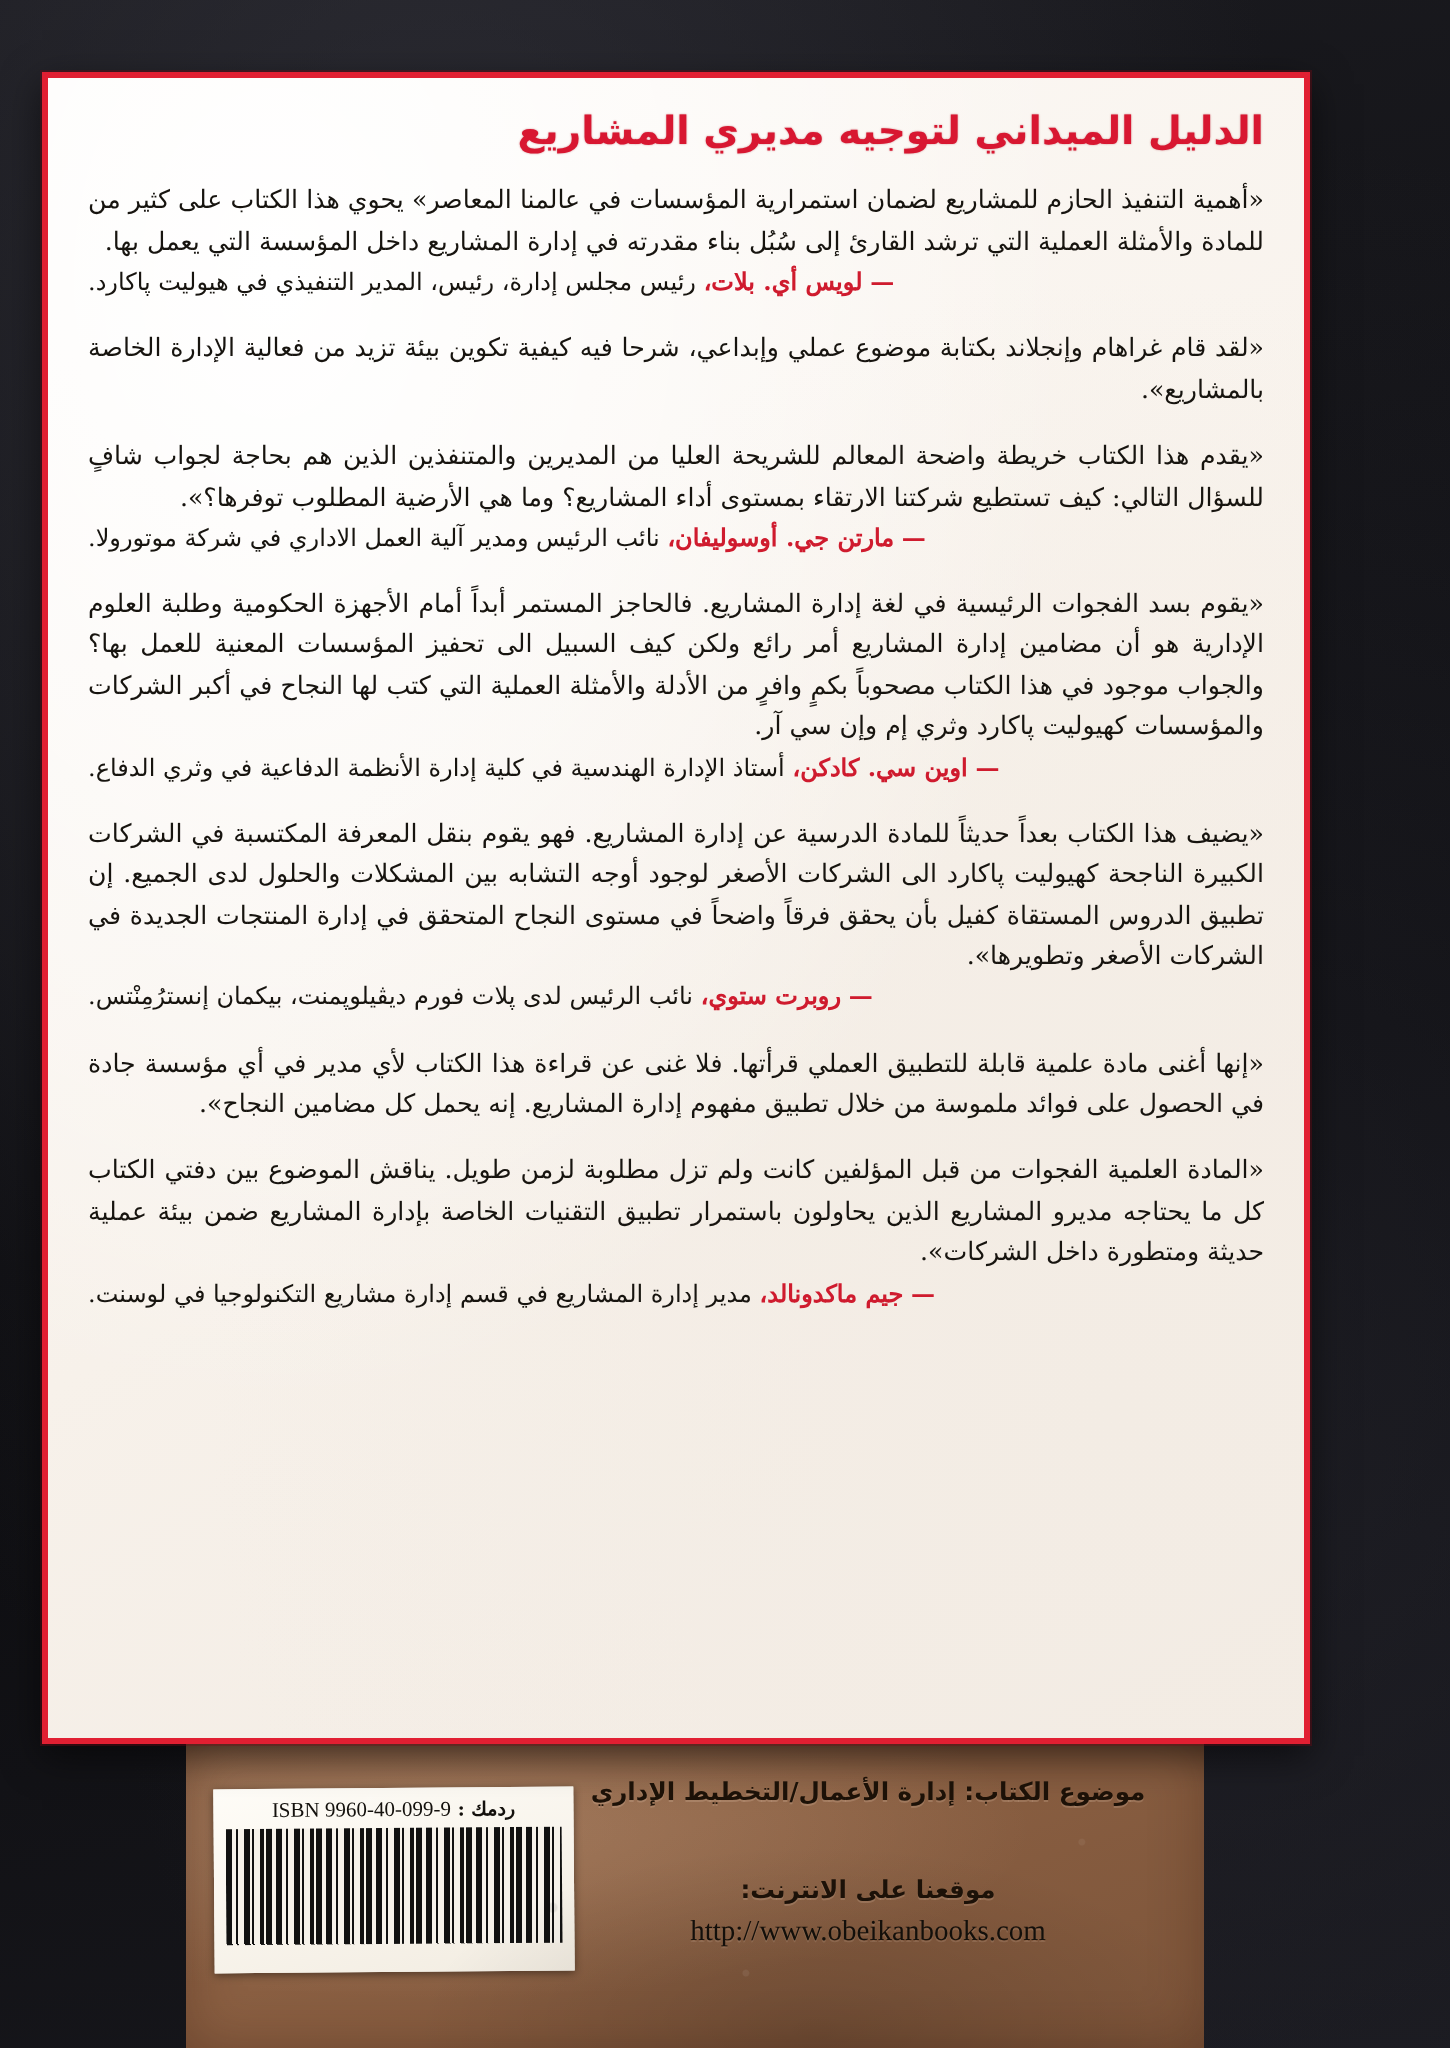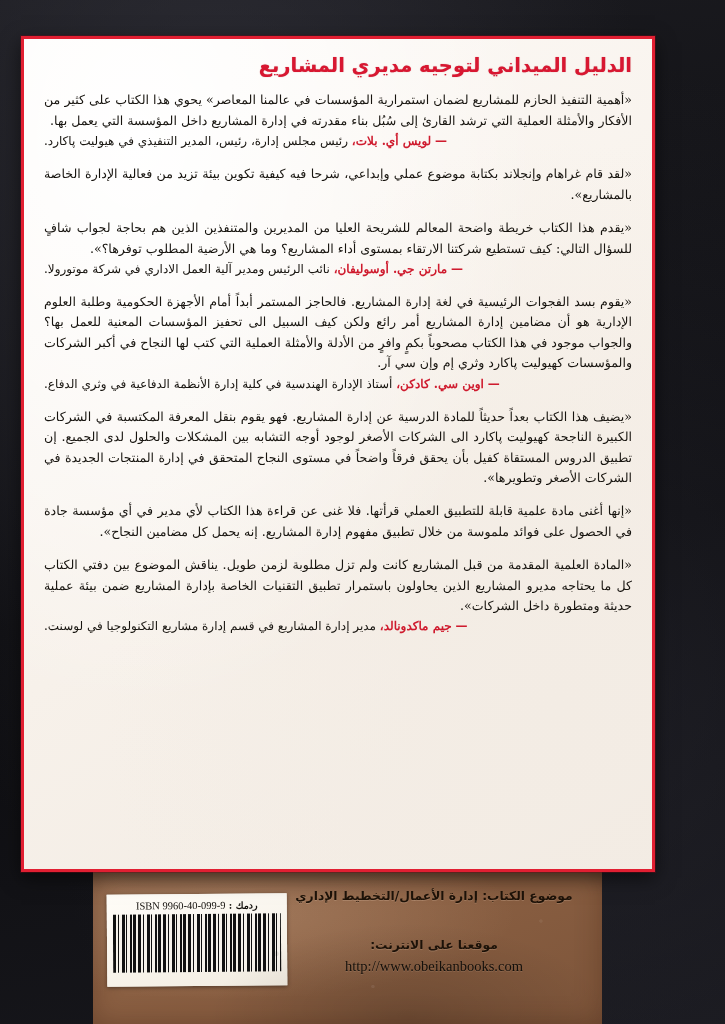--- a/index.html
+++ b/index.html
@@ -223,48 +223,49 @@
 <body>
 
 <div id="cover">
 
   <div id="page">
     <div class="page-inner">
 
       <h1 id="title">الدليل الميداني لتوجيه مديري المشاريع</h1>
 
       <div class="quote-block">
-        <p class="quote-text">«أهمية التنفيذ الحازم للمشاريع لضمان استمرارية المؤسسات في عالمنا المعاصر» يحوي هذا الكتاب على كثير من الأفكار والأمثلة العملية التي ترشد القارئ إلى سُبُل بناء مقدرته في إدارة المشاريع داخل المؤسسة التي يعمل بها.</p>
+        <p class="quote-text">«أهمية التنفيذ الحازم للمشاريع لضمان استمرارية المؤسسات في عالمنا المعاصر» يحوي هذا الكتاب على كثير من للمادة والأمثلة العملية التي ترشد القارئ إلى سُبُل بناء مقدرته في إدارة المشاريع داخل المؤسسة التي يعمل بها.</p>
         <p class="attribution"><span class="dash">—</span> <span class="person">لويس أي. بلات،</span> <span class="role">رئيس مجلس إدارة، رئيس، المدير التنفيذي في هيوليت پاكارد.</span></p>
       </div>
 
       <div class="quote-block">
         <p class="quote-text">«لقد قام غراهام وإنجلاند بكتابة موضوع عملي وإبداعي، شرحا فيه كيفية تكوين بيئة تزيد من فعالية الإدارة الخاصة بالمشاريع».</p>
       </div>
 
       <div class="quote-block">
         <p class="quote-text">«يقدم هذا الكتاب خريطة واضحة المعالم للشريحة العليا من المديرين والمتنفذين الذين هم بحاجة لجواب شافٍ للسؤال التالي: كيف تستطيع شركتنا الارتقاء بمستوى أداء المشاريع؟ وما هي الأرضية المطلوب توفرها؟».</p>
         <p class="attribution"><span class="dash">—</span> <span class="person">مارتن جي. أوسوليفان،</span> <span class="role">نائب الرئيس ومدير آلية العمل الاداري في شركة موتورولا.</span></p>
       </div>
 
       <div class="quote-block">
         <p class="quote-text">«يقوم بسد الفجوات الرئيسية في لغة إدارة المشاريع. فالحاجز المستمر أبداً أمام الأجهزة الحكومية وطلبة العلوم الإدارية هو أن مضامين إدارة المشاريع أمر رائع ولكن كيف السبيل الى تحفيز المؤسسات المعنية للعمل بها؟ والجواب موجود في هذا الكتاب مصحوباً بكمٍ وافرٍ من الأدلة والأمثلة العملية التي كتب لها النجاح في أكبر الشركات والمؤسسات كهيوليت پاكارد وثري إم وإن سي آر.</p>
         <p class="attribution"><span class="dash">—</span> <span class="person">اوين سي. كادكن،</span> <span class="role">أستاذ الإدارة الهندسية في كلية إدارة الأنظمة الدفاعية في وثري الدفاع.</span></p>
       </div>
 
       <div class="quote-block">
         <p class="quote-text">«يضيف هذا الكتاب بعداً حديثاً للمادة الدرسية عن إدارة المشاريع. فهو يقوم بنقل المعرفة المكتسبة في الشركات الكبيرة الناجحة كهيوليت پاكارد الى الشركات الأصغر لوجود أوجه التشابه بين المشكلات والحلول لدى الجميع. إن تطبيق الدروس المستقاة كفيل بأن يحقق فرقاً واضحاً في مستوى النجاح المتحقق في إدارة المنتجات الجديدة في الشركات الأصغر وتطويرها».</p>
+        <p class="attribution"><span class="dash">—</span> <span class="person">روبرت ستوي،</span> <span class="role">نائب الرئيس لدى پلات فورم ديڤيلوپمنت، بيكمان إنسترُمِنْتس.</span></p>
       </div>
 
       <div class="quote-block">
         <p class="quote-text">«إنها أغنى مادة علمية قابلة للتطبيق العملي قرأتها. فلا غنى عن قراءة هذا الكتاب لأي مدير في أي مؤسسة جادة في الحصول على فوائد ملموسة من خلال تطبيق مفهوم إدارة المشاريع. إنه يحمل كل مضامين النجاح».</p>
       </div>
 
       <div class="quote-block">
-        <p class="quote-text">«المادة العلمية المقدمة من قبل المشاريع كانت ولم تزل مطلوبة لزمن طويل. يناقش الموضوع بين دفتي الكتاب كل ما يحتاجه مديرو المشاريع الذين يحاولون باستمرار تطبيق التقنيات الخاصة بإدارة المشاريع ضمن بيئة عملية حديثة ومتطورة داخل الشركات».</p>
+        <p class="quote-text">«المادة العلمية الفجوات من قبل المؤلفين كانت ولم تزل مطلوبة لزمن طويل. يناقش الموضوع بين دفتي الكتاب كل ما يحتاجه مديرو المشاريع الذين يحاولون باستمرار تطبيق التقنيات الخاصة بإدارة المشاريع ضمن بيئة عملية حديثة ومتطورة داخل الشركات».</p>
         <p class="attribution"><span class="dash">—</span> <span class="person">جيم ماكدونالد،</span> <span class="role">مدير إدارة المشاريع في قسم إدارة مشاريع التكنولوجيا في لوسنت.</span></p>
       </div>
 
     </div>
   </div>
 
   <div id="brown-panel">
 
     <div class="isbn-label">
       <div class="isbn-line"><span class="redmak">ردمك :</span> <span class="isbn-num">ISBN 9960-40-099-9</span></div>

